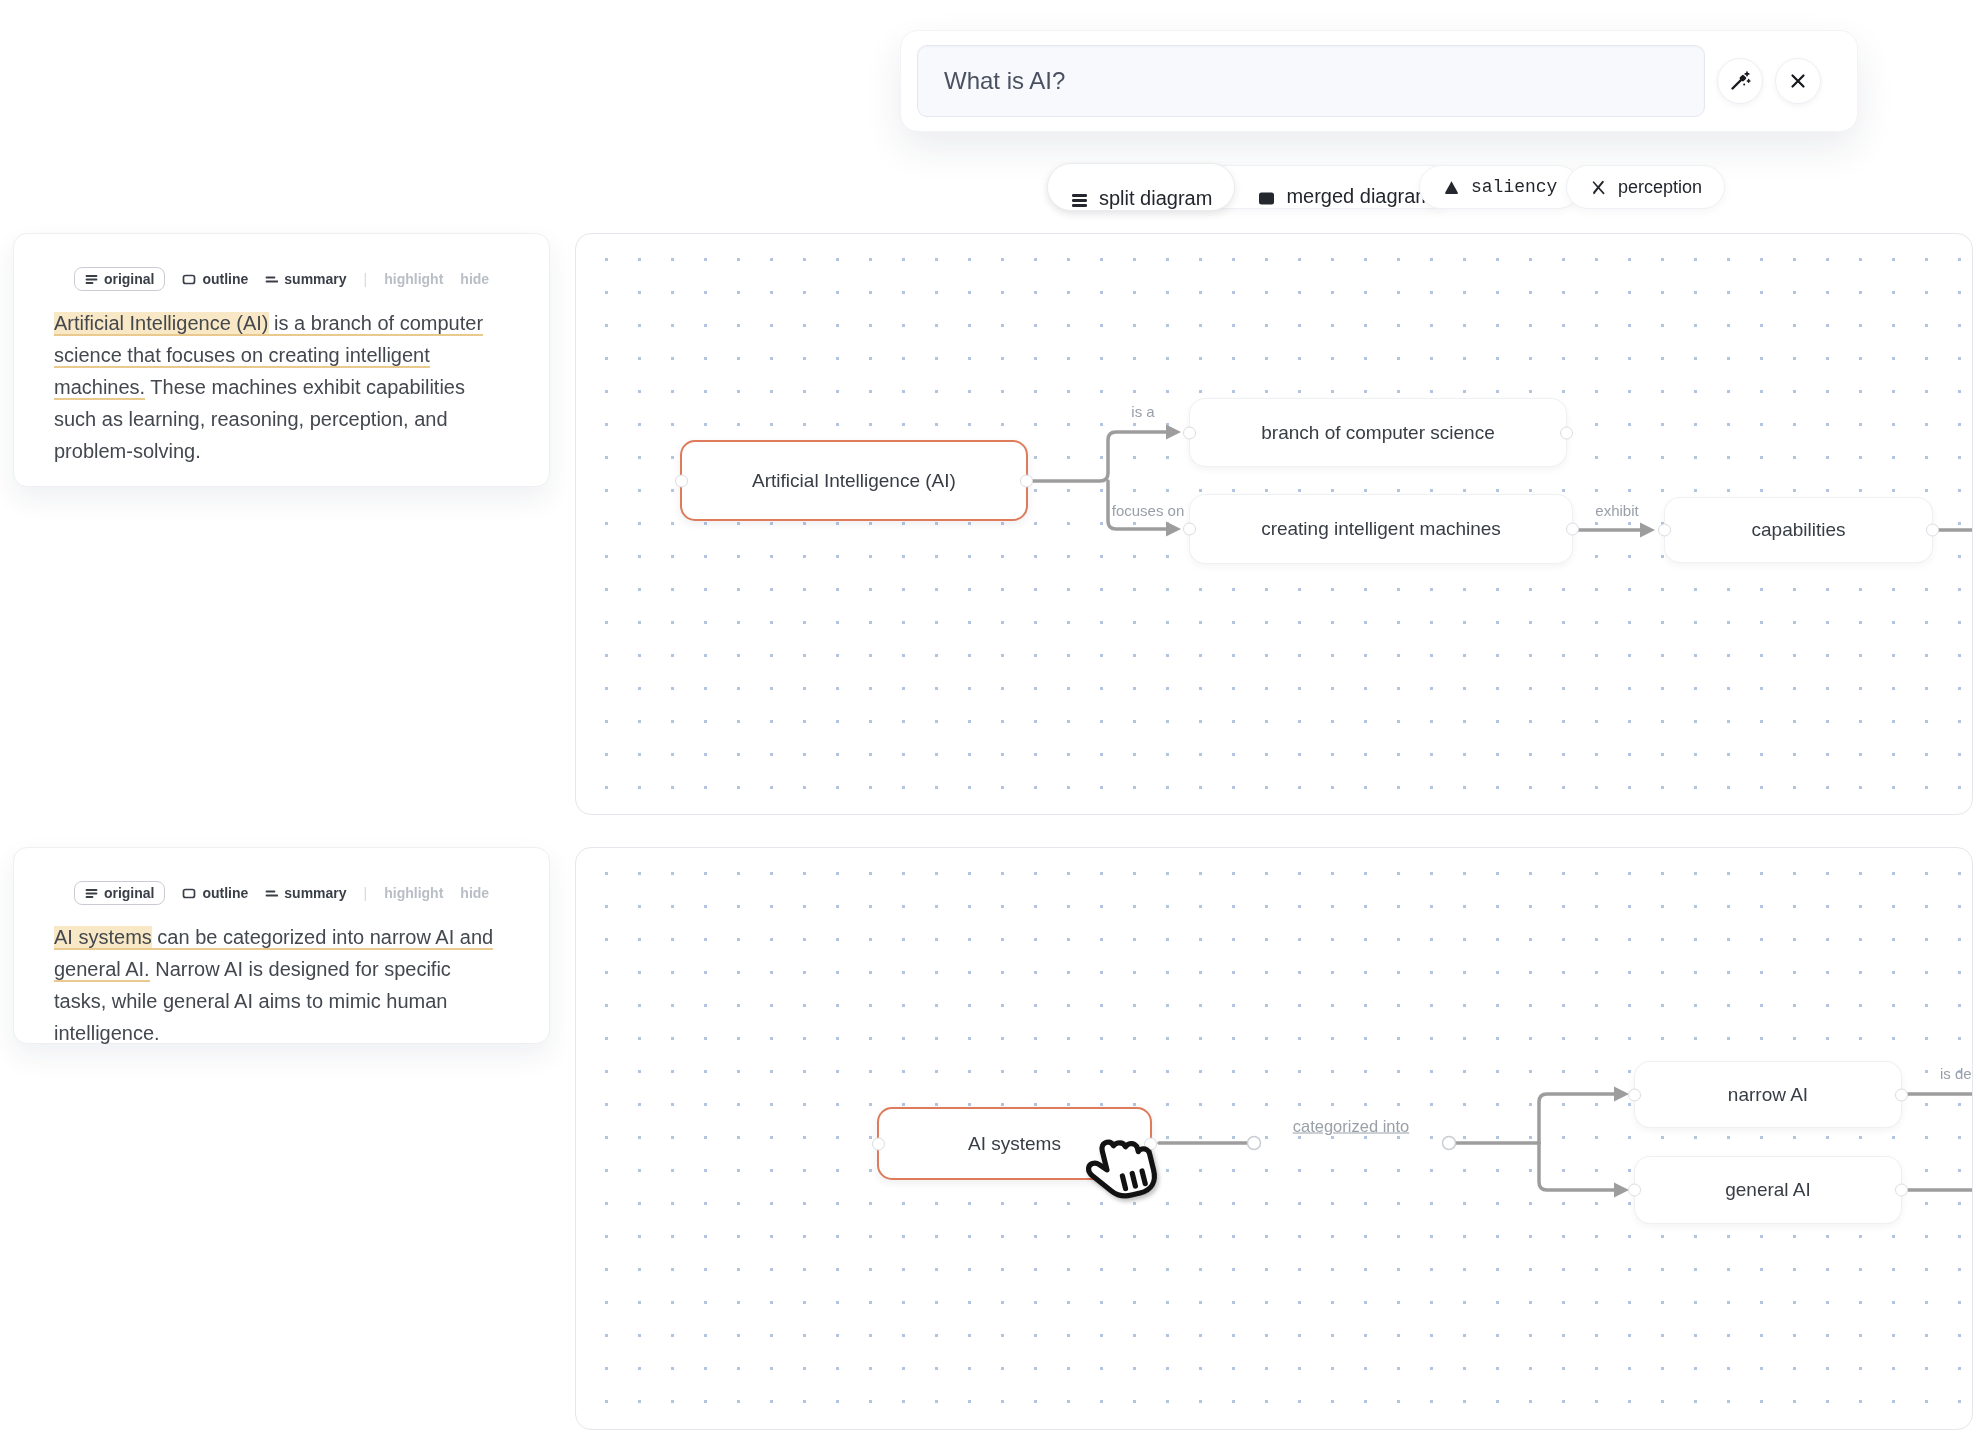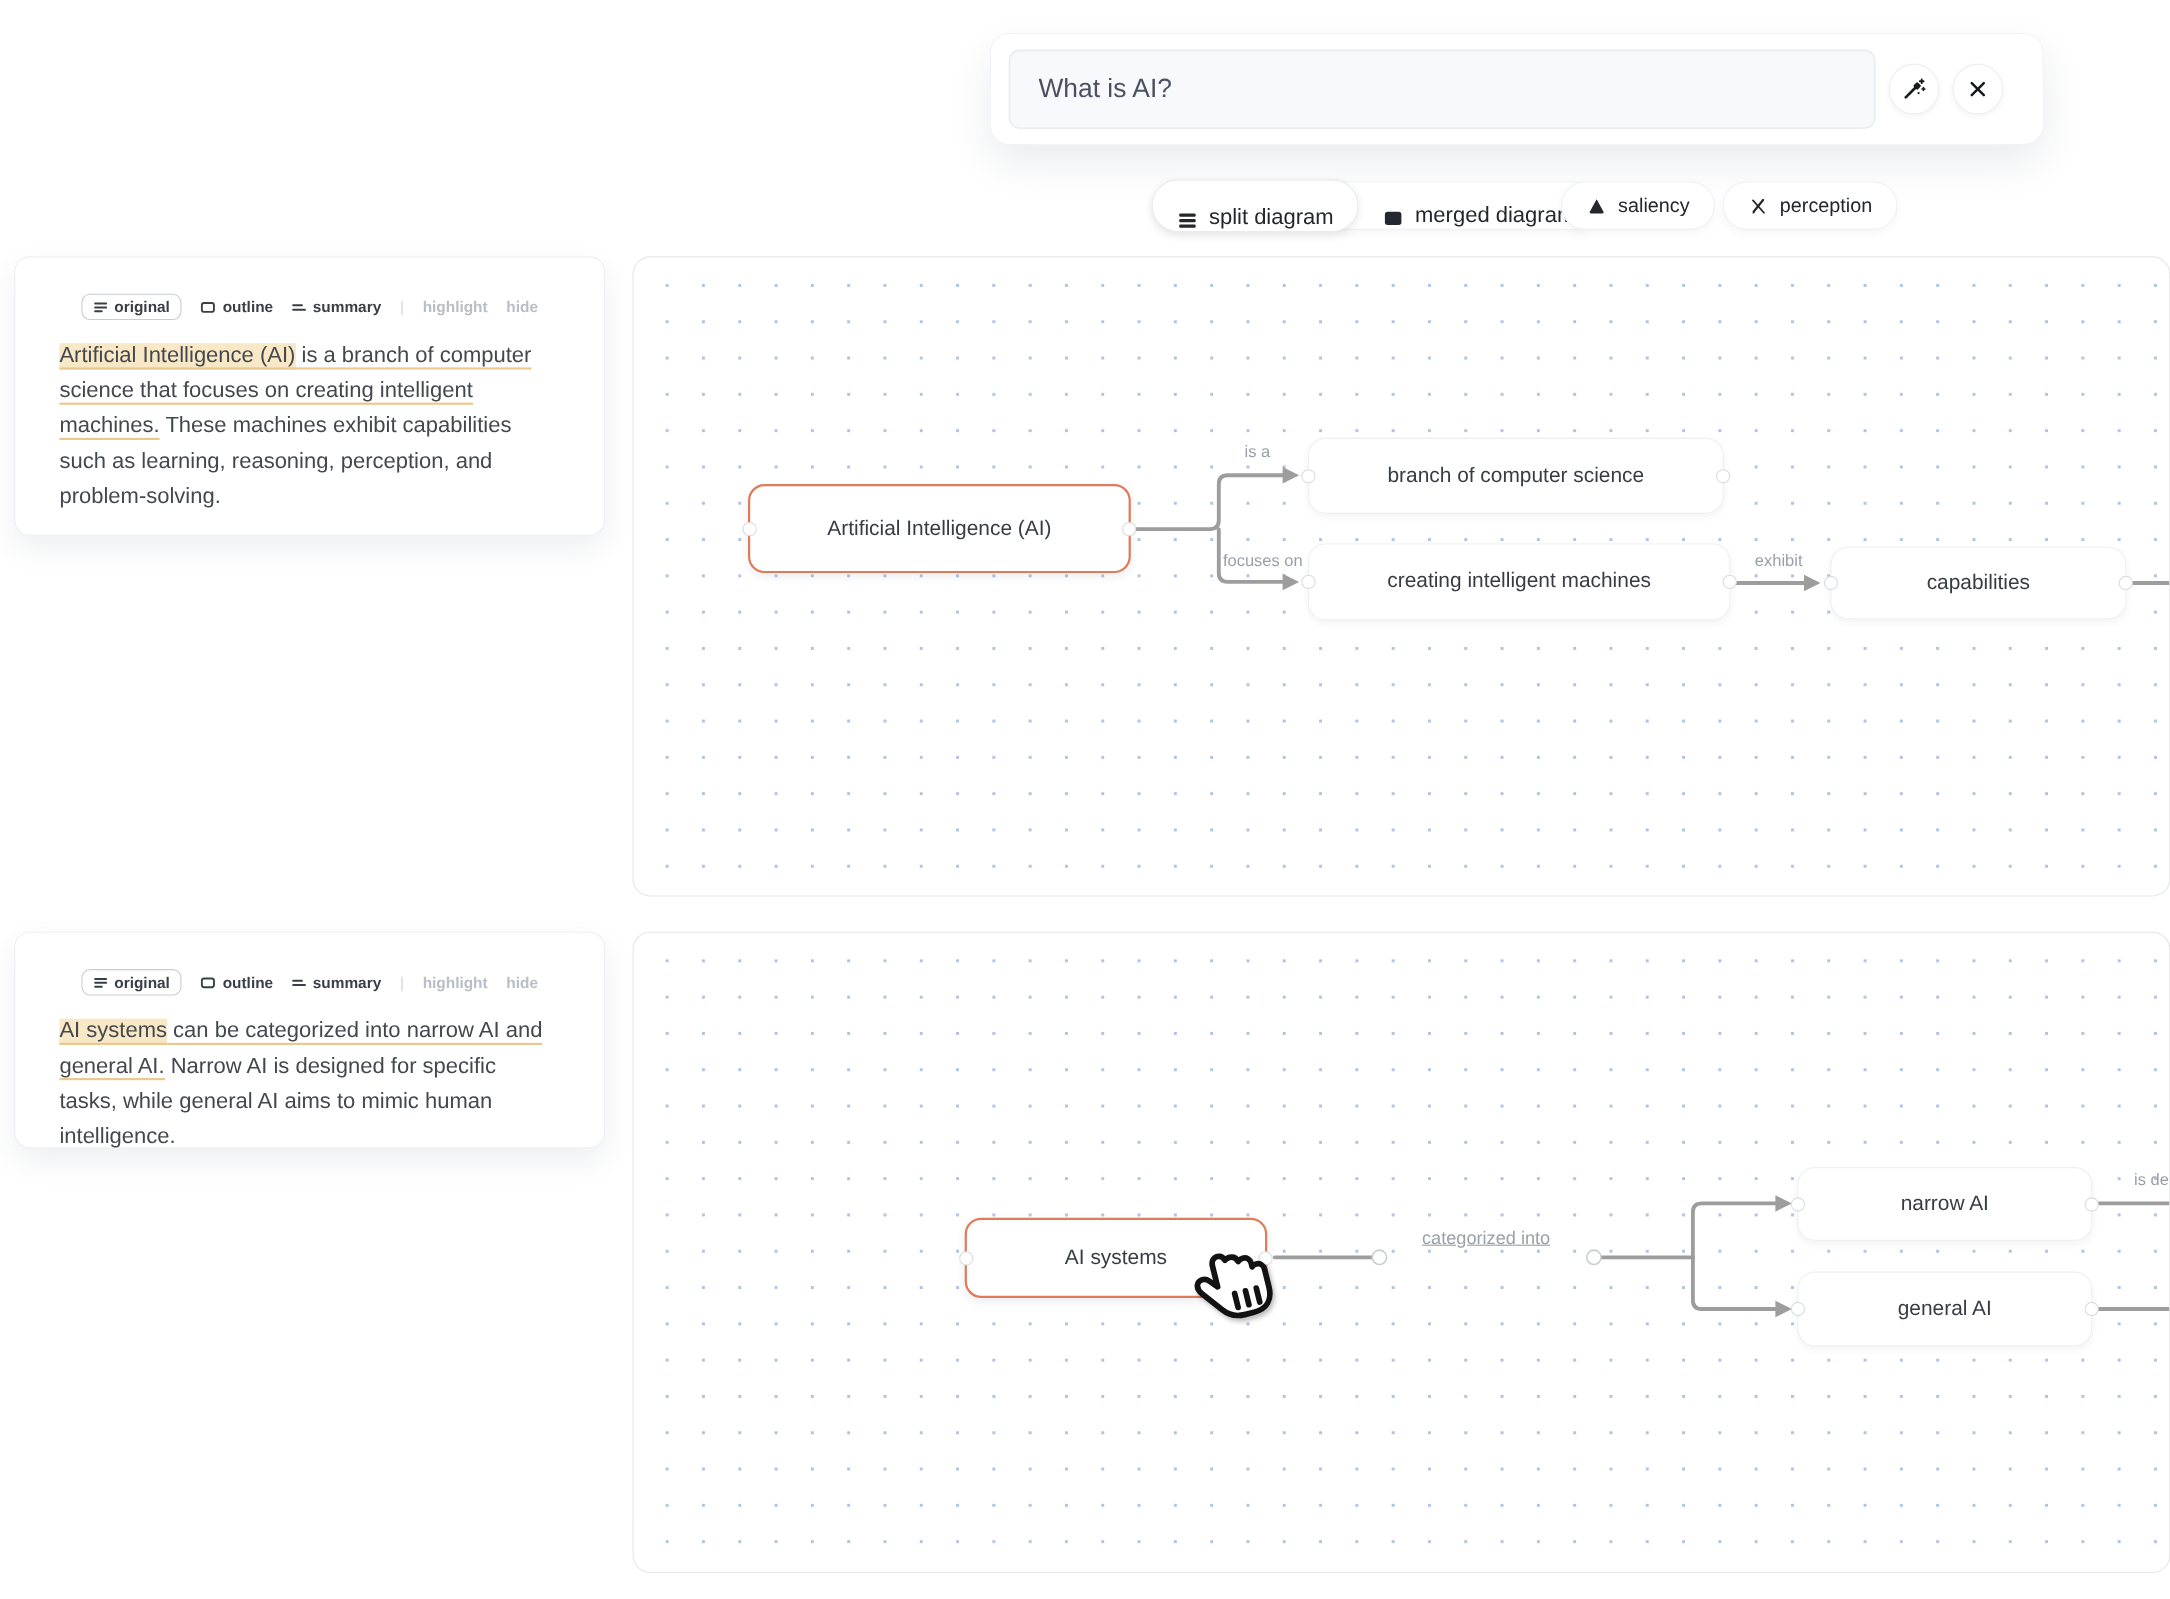--- a/index.html
+++ b/index.html
@@ -21,21 +21,21 @@
   .segmented{position:absolute;left:1048px;top:165px;height:44px;border:1.5px solid #eef1f5;
     background:#fff;border-radius:24px;display:flex;align-items:center;
     box-shadow:0 3px 10px rgba(0,0,0,.04);box-sizing:border-box;}
   .seg{display:flex;align-items:flex-end;gap:10px;font-size:20px;color:#23262c;border:none;
     background:transparent;padding:0 22px;height:41px;border-radius:24px;font-family:inherit;cursor:pointer;}
   .seg.active{background:#fff;border:1.5px solid #e9ecf0;box-shadow:0 3px 9px rgba(0,0,0,.09);
     height:48px;margin-left:-2px;}
   .pill{position:absolute;top:165px;height:44px;border-radius:24px;border:1.5px solid #eef1f5;
     background:#fff;display:flex;align-items:center;gap:10px;font-size:18px;color:#23262c;
     padding:0 22px;box-shadow:0 3px 10px rgba(0,0,0,.04);font-family:inherit;cursor:pointer;box-sizing:border-box;}
-  .pill.saliency{left:1419px;}
+  .pill.saliency{left:1419px;font-family:Liberation Mono, monospace;}
   .pill.annotation{left:1566px;}
 
   
   .panel{position:absolute;left:13px;width:537px;background:#fff;border:1px solid #edeff2;
     border-radius:14px;box-shadow:0 12px 28px rgba(30,40,70,.07);box-sizing:border-box;}
   .panel.p1{top:233px;height:254px;}
   .panel.p2{top:847px;height:197px;}
   .tabs{display:flex;align-items:center;gap:17px;justify-content:center;margin-top:33px;
     font-size:14px;font-weight:bold;color:#3a3f47;}
   .tab{display:flex;align-items:center;gap:6px;cursor:pointer;white-space:nowrap;}

